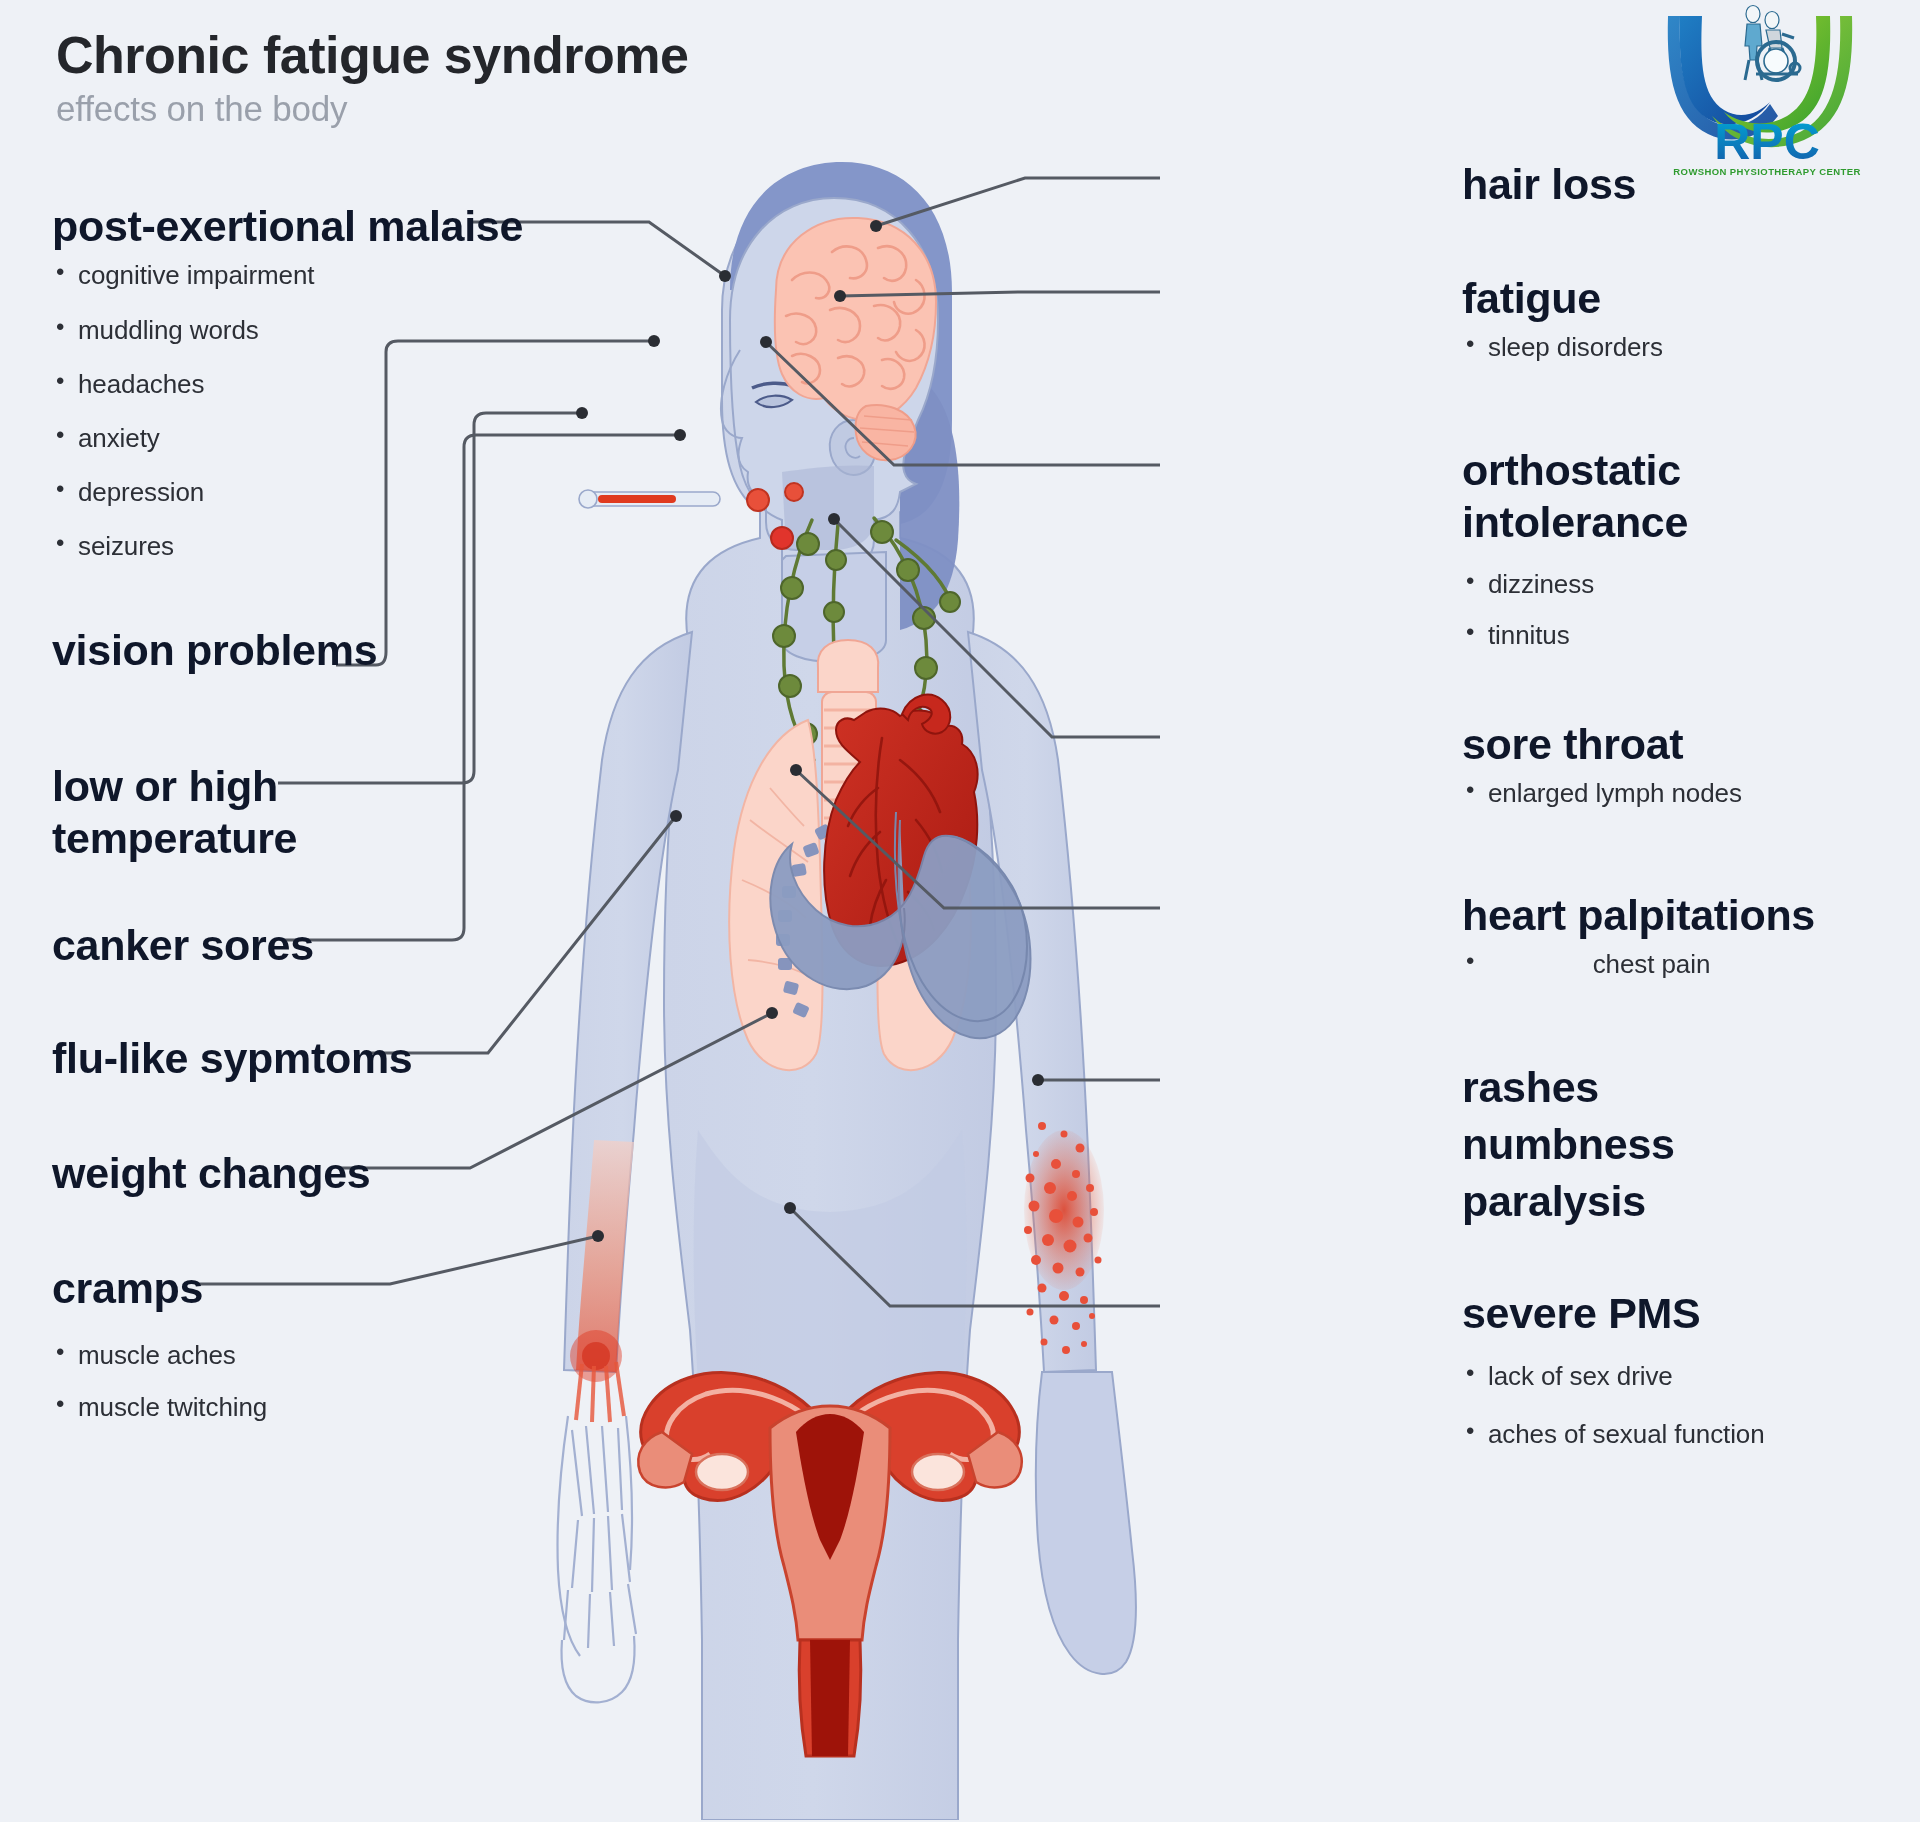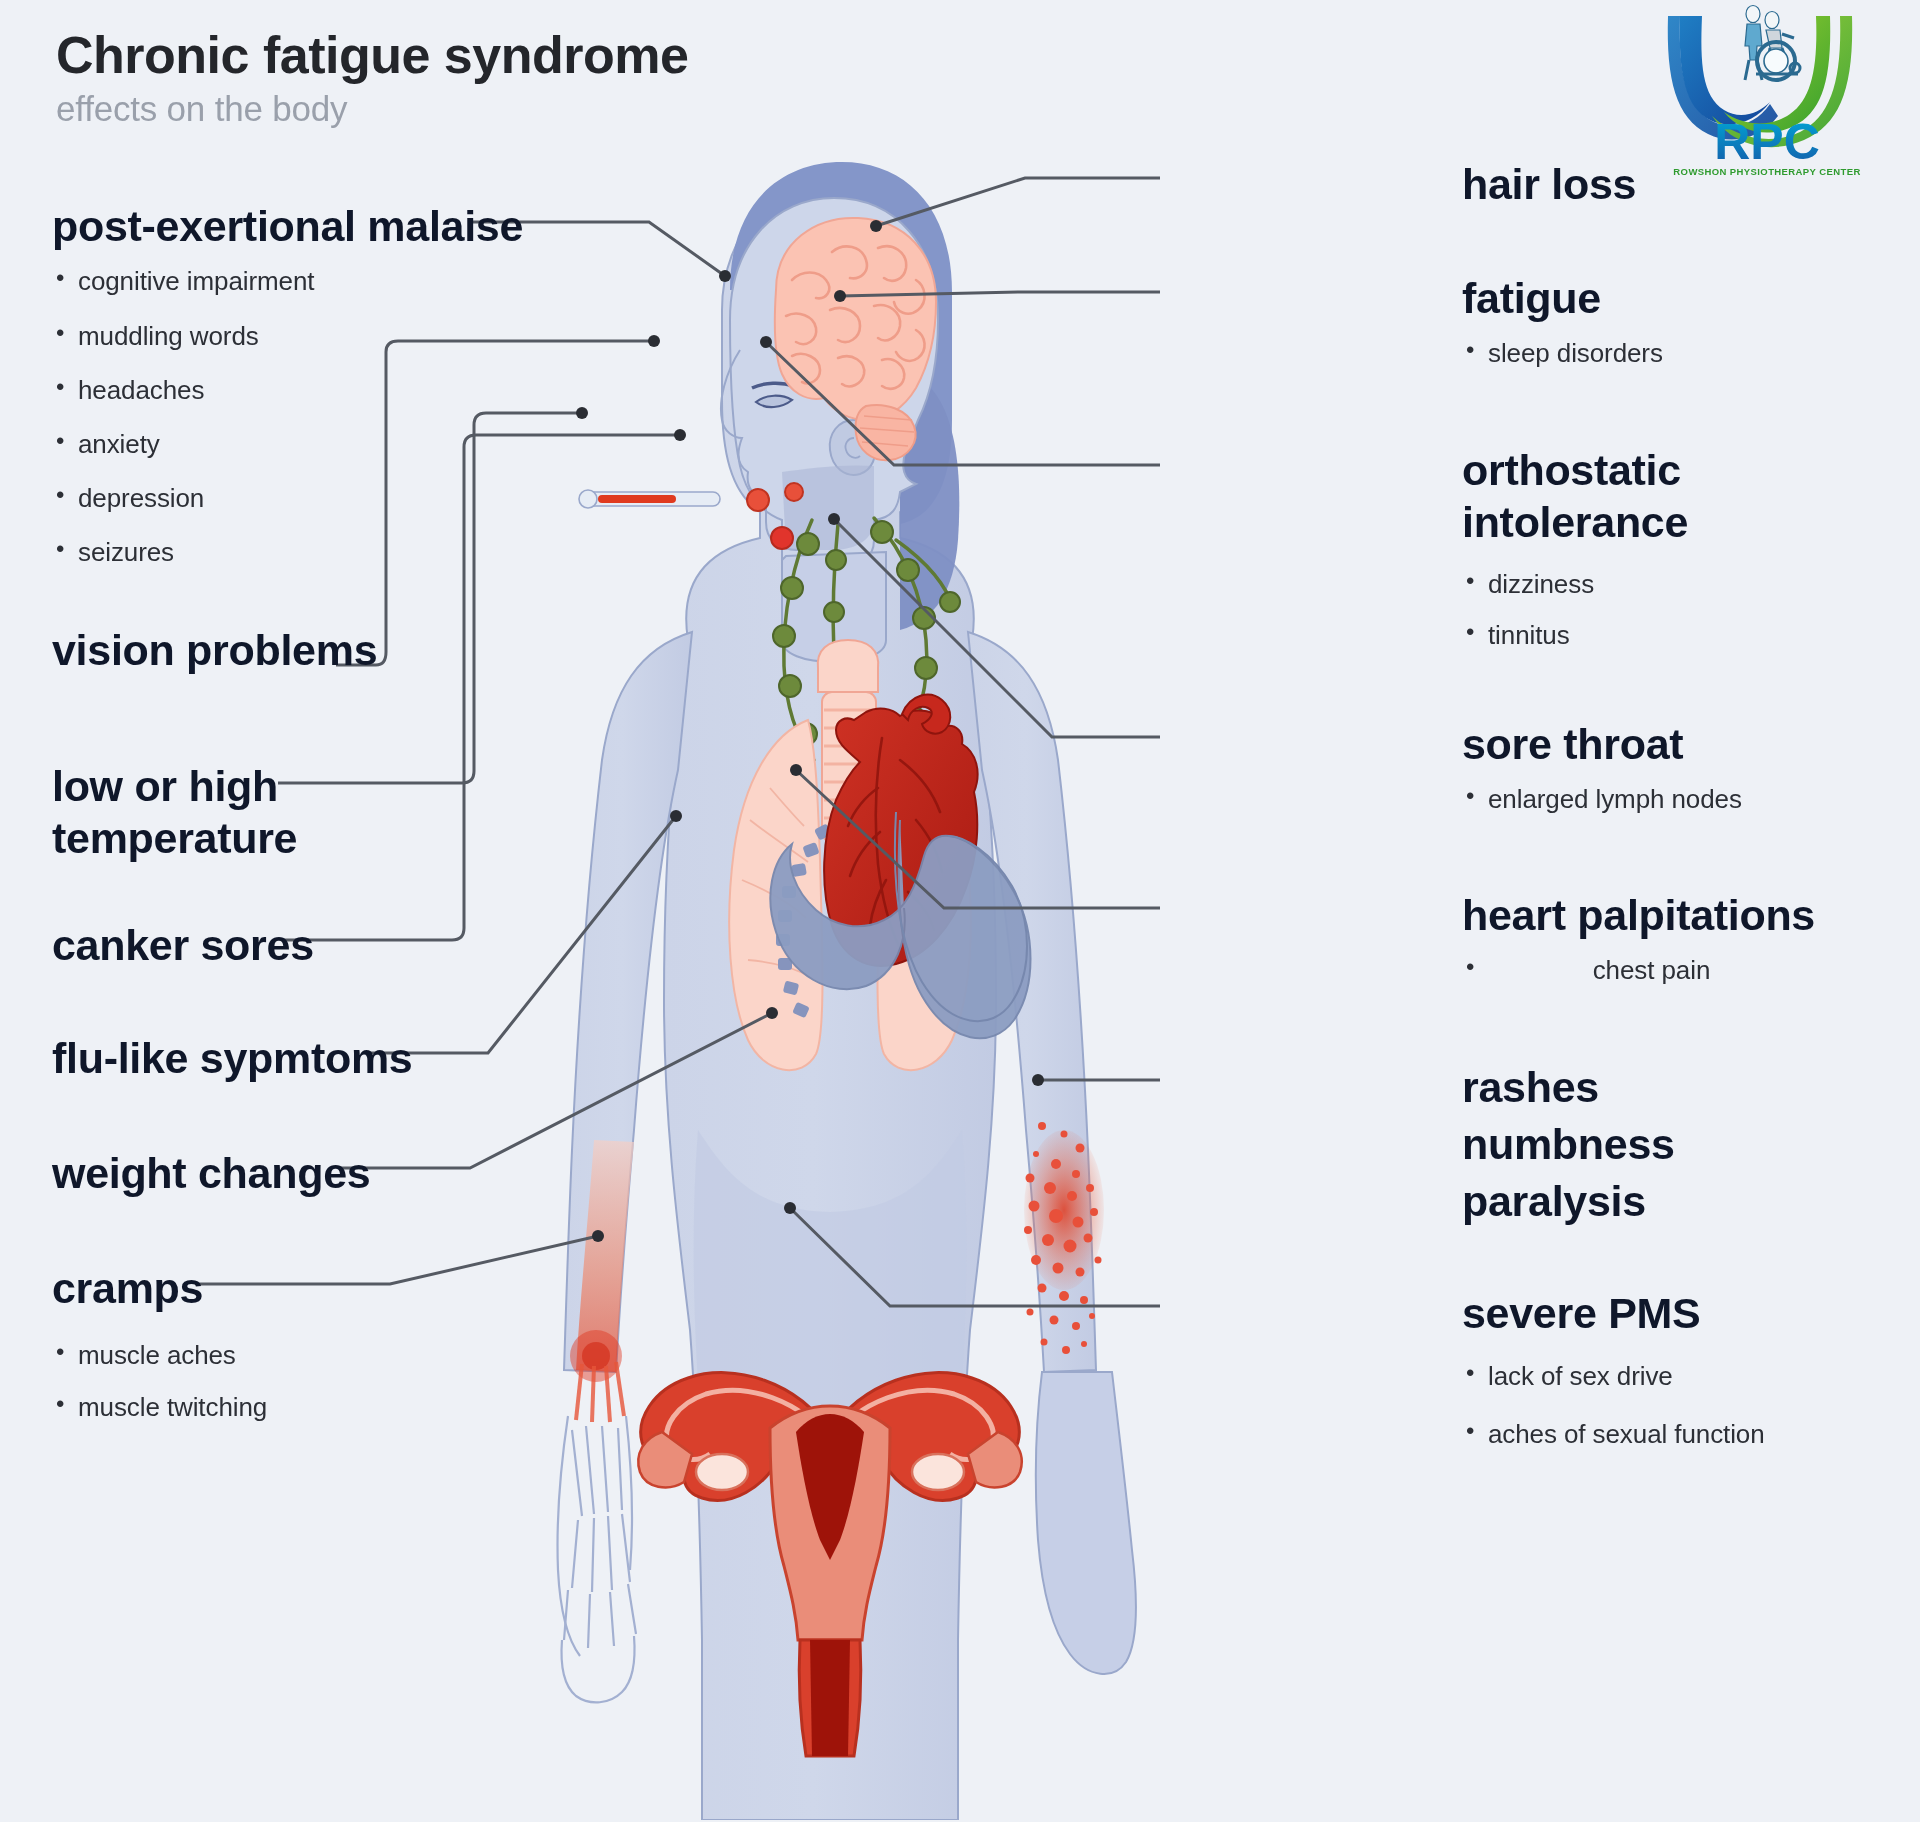--- a/index.html
+++ b/index.html
@@ -32,21 +32,21 @@
 
   
   .label-group { position: absolute; }
   .col-left  { left: 52px; text-align: left; }
   .col-right { left: 1462px; text-align: left; }
 
   .hdr {
     font-size: 43px; font-weight: bold; color: #0f172a;
     line-height: 1.22; letter-spacing: -0.3px; white-space: pre-line;
   }
-  .sub-list { list-style: none; margin-top: 14px; }
+  .sub-list { list-style: none; margin-top: 8px; }
   .sub-list li {
     font-size: 26px; color: #2c2f36; line-height: 1.2;
     margin-bottom: 23px; position: relative; padding-left: 26px;
     letter-spacing: -0.1px;
   }
   .sub-list li::before {
     content: "•"; position: absolute; left: 4px; top: -2px;
     font-size: 24px; color: #2c2f36;
   }
   .col-left .hdr { }

